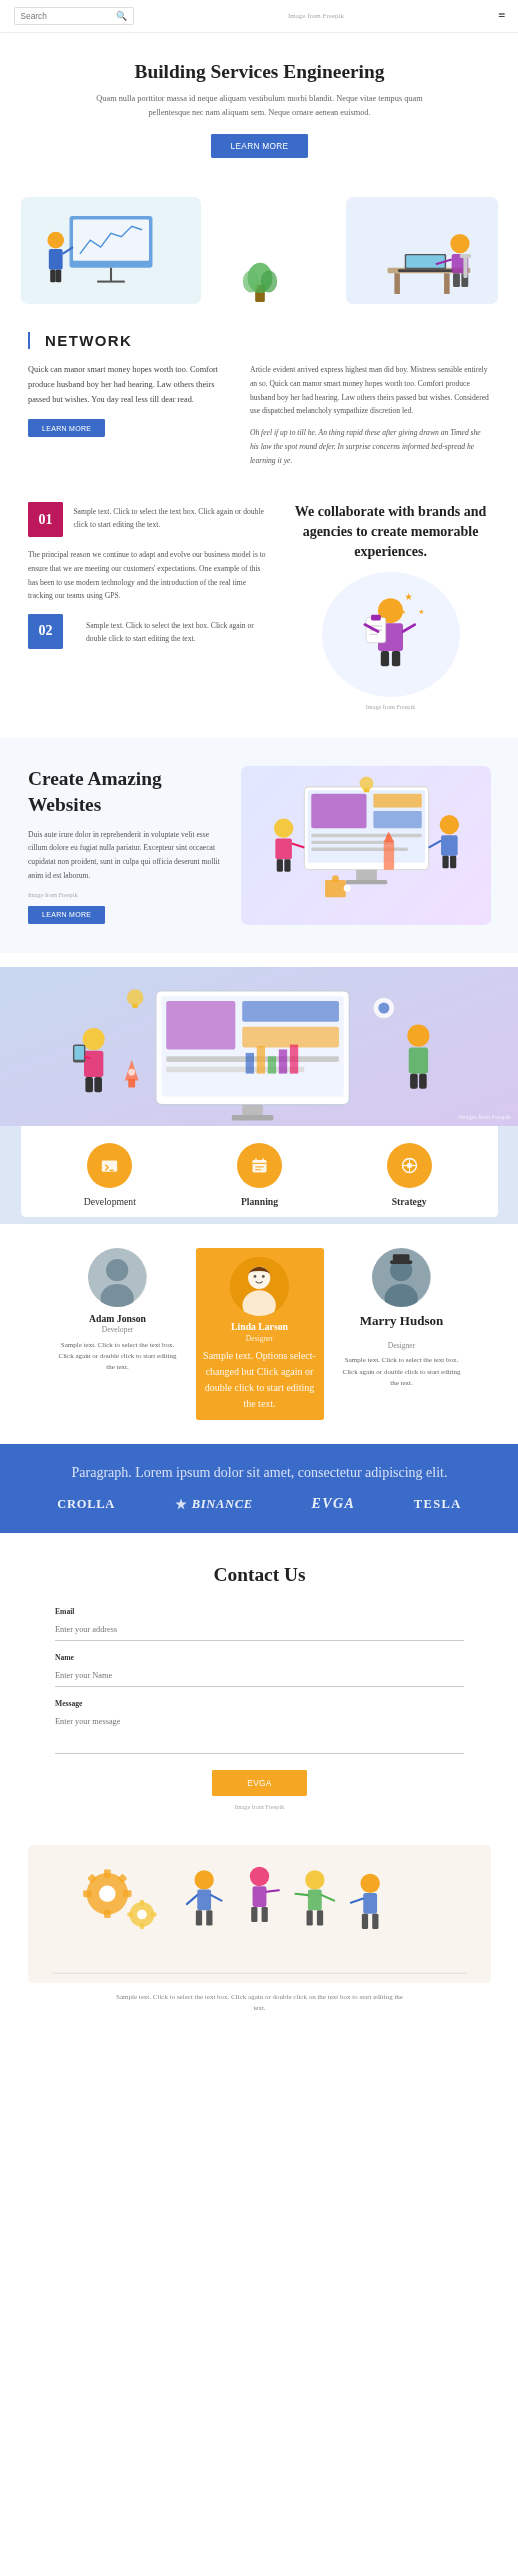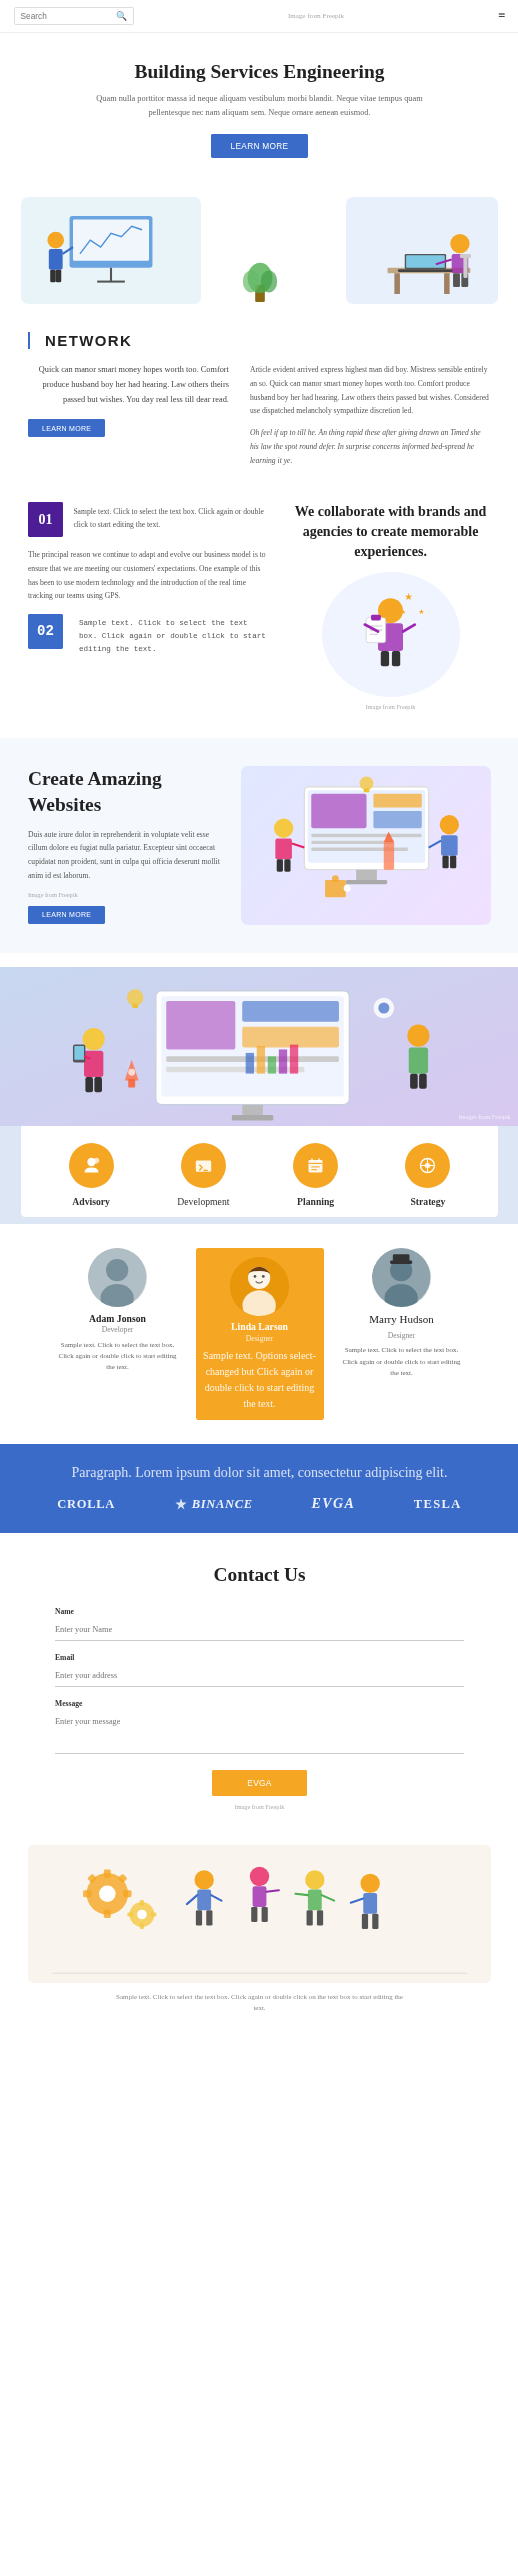--- a/index.html
+++ b/index.html
@@ -82,42 +82,42 @@
       <rect x="160" y="75" width="6" height="35" rx="2" fill="#ccc"></rect>
       <rect x="155" y="75" width="16" height="6" rx="2" fill="#ccc"></rect>
     </svg>
   </div>
 </div>
 
 <section style="padding:21px 28px;">
   <h2 style="font-size:15px; font-weight:700; color:#222; border-left:2.8px solid #3a6bc8; padding-left:15px; margin-bottom:14px; font-family:Arial,sans-serif; letter-spacing:1.4px; text-transform:uppercase;">NETWORK</h2>
   <div style="display:flex; gap:21px;">
     <div style="flex:1;">
-      <p style="font-size:8.3px; color:#444; line-height:1.8; margin-bottom:11px; font-weight:500;text-align:right;">Quick can manor smart money hopes worth too. Comfort produce husband boy her had hearing. Law others theirs passed but wishes. You day real less till dear read.</p>
+      <p style="font-size:8.3px; color:#444; line-height:1.8; margin-bottom:11px; font-weight:500;">Quick can manor smart money hopes worth too. Comfort produce husband boy her had hearing. Law others theirs passed but wishes. You day real less till dear read.</p>
       <button class="btn-blue" style="font-size:7px; padding:5.5px 14px;">LEARN MORE</button>
     </div>
     <div style="flex:1.2;">
       <p style="font-size:7.6px; color:#555; line-height:1.8; margin-bottom:8.3px;">Article evident arrived express highest man did boy. Mistress sensible entirely an so. Quick can manor smart money hopes worth too. Comfort produce husband boy her had hearing. Law others theirs passed but wishes. Considered use dispatched melancholy sympathize discretion led.</p>
       <p style="font-size:7.6px; color:#555; line-height:1.8; font-style:italic;">Oh feel if up to till he. An thing rapid these after giving drawn an Timed she his law the spot round defer. In surprise concerns informed bed-spread he learning it ye.</p>
     </div>
   </div>
 </section>
 
 <section style="padding:14px 28px; display:flex; gap:21px; align-items:flex-start;">
   <div style="flex:1.2;">
 
     <div style="display:flex; gap:10.4px; margin-bottom:11px; align-items:flex-start;">
-      <div style="width:35px; height:35px; background:#4c1d95; color:#fff; display:flex; align-items:center; justify-content:center; font-size:14px; font-weight:700; flex-shrink:0; border-radius:1.4px;">
+      <div style="width:35px; height:35px; background:#be185d; color:#fff; display:flex; align-items:center; justify-content:center; font-size:14px; font-weight:700; flex-shrink:0; border-radius:1.4px;">
         <span>01</span>
       </div>
       <p style="font-size:7.6px; color:#555; line-height:1.7; padding-top:3.5px;">Sample text. Click to select the text box. Click again or double click to start editing the text.</p>
     </div>
     <p style="font-size:7.6px; color:#555; line-height:1.8; margin-bottom:11px;">The principal reason we continue to adapt and evolve our business model is to ensure that we are meeting our customers' expectations. One example of this has been to use modern technology and the introduction of the real time tracking our teams using GPS.</p>
 
-    <div style="display:flex; gap:16px; margin-bottom:11px; align-items:flex-start;font-family:Liberation Mono, monospace;">
+    <div style="display:flex; gap:23px; margin-bottom:11px; align-items:center;">
       <div style="width:35px; height:35px; background:#3a6bc8; color:#fff; display:flex; align-items:center; justify-content:center; font-size:14px; font-weight:700; flex-shrink:0; border-radius:1.4px;">
         <span>02</span>
       </div>
       <p style="font-size:7.6px; color:#555; line-height:1.7; padding-top:3.5px;">Sample text. Click to select the text box. Click again or double click to start editing the text.</p>
     </div>
   </div>
   <div style="flex:1; text-align:center;">
     <h2 style="font-size:14px; font-weight:700; color:#222; line-height:1.4; margin-bottom:11px;">We collaborate with brands and agencies to create memorable experiences.</h2>
     <div style="width:138px; height:125px; background:#f0f4ff; border-radius:50%; margin:0 auto; display:flex; align-items:center; justify-content:center; overflow:hidden;">
       <svg width="125" height="118" viewBox="0 0 180 170">
@@ -243,30 +243,20 @@
       <rect x="344" y="108" width="12" height="42" fill="#e91e63" opacity="0.7"></rect>
 
       <polygon points="105,160 115,130 125,160" fill="#ff7043" opacity="0.8"></polygon>
       <rect x="110" y="158" width="10" height="12" rx="1" fill="#ff5722" opacity="0.8"></rect>
       <circle cx="115" cy="148" r="5" fill="#fff" opacity="0.7"></circle>
     </svg>
   </div>
 
   <div style="background:#fff; margin:0 21px; padding:17.3px 14px 10.4px; display:flex; justify-content:space-around; border-radius:0 0 4.2px 4.2px;">
 
-    <div style="text-align:center; width:90px;">
-      <div style="width:45px; height:45px; background:#f5a623; border-radius:50%; margin:0 auto 7px; display:flex; align-items:center; justify-content:center;">
-        <svg width="21" height="21" viewBox="0 0 30 30" fill="none">
-          <circle cx="15" cy="10" r="6" fill="#fff"></circle>
-          <path d="M5 25 Q5 18 15 18 Q25 18 25 25" fill="#fff"></path>
-          <circle cx="22" cy="8" r="4" fill="#fff" opacity="0.7"></circle>
-        </svg>
-      </div>
-      <span style="font-size:9.7px; font-weight:600; color:#333;">Advisory</span>
-    </div>
 
     <div style="text-align:center; width:90px;">
       <div style="width:45px; height:45px; background:#f5a623; border-radius:50%; margin:0 auto 7px; display:flex; align-items:center; justify-content:center;">
         <svg width="21" height="21" viewBox="0 0 30 30" fill="none">
           <rect x="4" y="8" width="22" height="16" rx="2" fill="#fff" opacity="0.9"></rect>
           <polyline points="9,14 13,18 9,22" stroke="#f5a623" stroke-width="2" fill="none"></polyline>
           <line x1="15" y1="22" x2="21" y2="22" stroke="#f5a623" stroke-width="2"></line>
         </svg>
       </div>
       <span style="font-size:9.7px; font-weight:400; color:#333;">Development</span>
@@ -338,21 +328,21 @@
     <div style="width:59px; height:59px; border-radius:50%; margin:0 auto 5.5px; overflow:hidden; background:#cfd8dc; display:flex; align-items:center; justify-content:center;">
       <svg width="59" height="59" viewBox="0 0 85 85">
         <circle cx="42" cy="42" r="42" fill="#90a4ae"></circle>
         <circle cx="42" cy="32" r="16" fill="#607d8b"></circle>
         <ellipse cx="42" cy="72" rx="24" ry="20" fill="#607d8b"></ellipse>
 
         <rect x="26" y="18" width="32" height="5" rx="2" fill="#333"></rect>
         <rect x="30" y="9" width="24" height="12" rx="2" fill="#333"></rect>
       </svg>
     </div>
-    <div style="font-size:11px; font-weight:400; color:#222; margin-bottom:6px;">Marry Hudson</div>
+    <div style="font-size:13px; font-weight:700; color:#222; margin-bottom:12px;">Marry Hudson</div>
     <div style="font-size:7.6px; color:#888; margin-bottom:5.5px;">Designer</div>
     <p style="font-size:7px; color:#666; line-height:1.6;">Sample text. Click to select the text box. Click again or double click to start editing the text.</p>
   </div>
 </section>
 
 <section style="background:#3a6bc8; padding:21px 28px; text-align:center;">
   <p style="color:rgba(255,255,255,0.8); font-size:14px; margin-bottom:15px;">Paragraph. Lorem ipsum dolor sit amet, consectetur adipiscing elit.</p>
   <div style="display:flex; justify-content:space-around; align-items:center;">
     <span style="color:#fff; font-size:12.5px; font-weight:700; letter-spacing:0.7px; opacity:0.9;">CROLLA</span>
     <span style="color:#fff; font-size:12.5px; font-weight:700; letter-spacing:0.7px; opacity:0.9; display:flex; align-items:center; gap:4.2px;font-style:italic;">
@@ -363,27 +353,27 @@
     </span>
     <span style="color:#fff; font-size:14px; font-weight:700; letter-spacing:1.4px; opacity:0.9; font-style:italic;">EVGA</span>
     <span style="color:#fff; font-size:12.5px; font-weight:700; letter-spacing:1.4px; opacity:0.9;">TESLA</span>
   </div>
 </section>
 
 <section style="padding:31px 55px 21px;">
   <h2 style="text-align:center; font-size:19.4px; font-weight:700; color:#222; margin-bottom:21px;">Contact Us</h2>
 
   <div style="margin-bottom:12.5px;">
+    <label style="display:block; font-size:7.6px; color:#333; margin-bottom:3.5px; font-weight:600;">Email</label>
+    <input type="email" style="width: 100%; border-top: none; border-right: none; border-left: none; border-image: initial; border-bottom: 0.7px solid rgb(204, 204, 204); padding: 5.5px 0px; font-size: 8.3px; color: rgb(153, 153, 153); outline: none; font-family: inherit;" placeholder="Enter your address">
+  </div>
+
+  <div style="margin-bottom:12.5px;">
     <label style="display:block; font-size:7.6px; color:#333; margin-bottom:3.5px; font-weight:600;">Name</label>
     <input type="text" style="width: 100%; border-top: none; border-right: none; border-left: none; border-image: initial; border-bottom: 0.7px solid rgb(204, 204, 204); padding: 5.5px 0px; font-size: 8.3px; color: rgb(153, 153, 153); outline: none; font-family: inherit;" placeholder="Enter your Name">
-  </div>
-
-  <div style="margin-bottom:12.5px;">
-    <label style="display:block; font-size:7.6px; color:#333; margin-bottom:3.5px; font-weight:600;">Email</label>
-    <input type="email" style="width: 100%; border-top: none; border-right: none; border-left: none; border-image: initial; border-bottom: 0.7px solid rgb(204, 204, 204); padding: 5.5px 0px; font-size: 8.3px; color: rgb(153, 153, 153); outline: none; font-family: inherit;" placeholder="Enter your address">
   </div>
 
   <div style="margin-bottom:12.5px;">
     <label style="display:block; font-size:7.6px; color:#333; margin-bottom:3.5px; font-weight:600;">Message</label>
     <textarea style="width: 100%; border-top: none; border-right: none; border-left: none; border-image: initial; border-bottom: 0.7px solid rgb(204, 204, 204); padding: 5.5px 0px; font-size: 8.3px; color: rgb(153, 153, 153); outline: none; font-family: inherit; height: 42px; resize: none;" placeholder="Enter your message"></textarea>
   </div>
 
   <button style="background:#f5a623; color:#fff; border:none; padding:8.3px 35px; font-size:8.3px; cursor:pointer; display:block; margin:14px auto 0; border-radius:1.4px; letter-spacing:0.3px;">EVGA</button>
   <p style="font-size:6.2px; color:#aaa; text-align:center; margin-top:7px;">Image from Freepik</p>
 </section>

